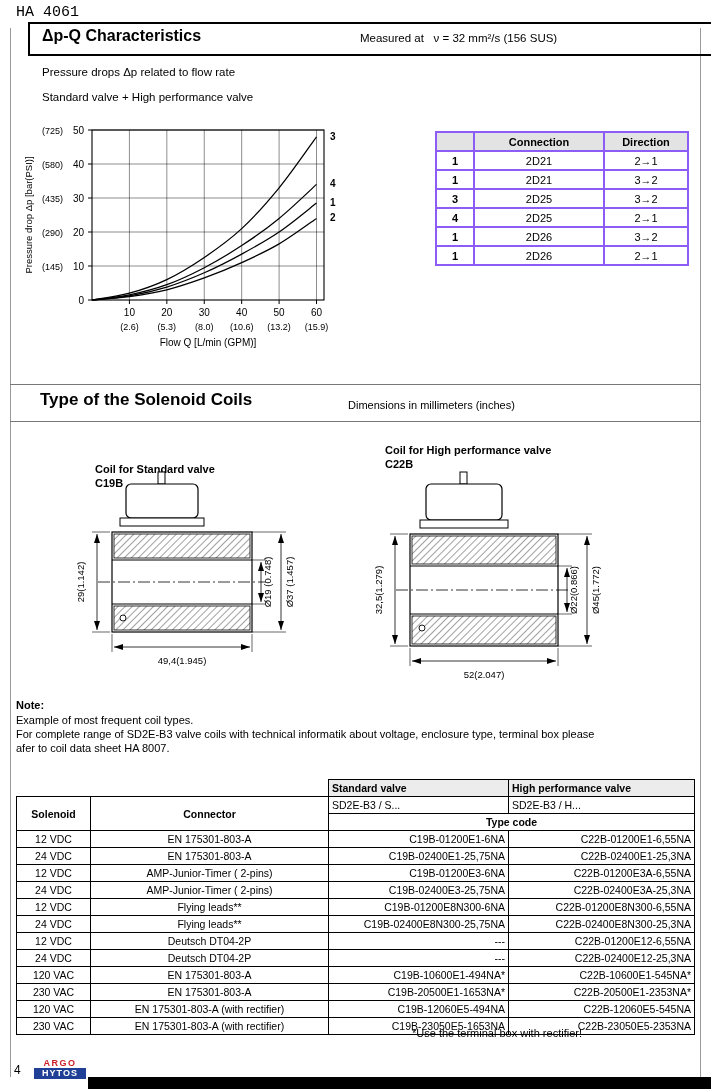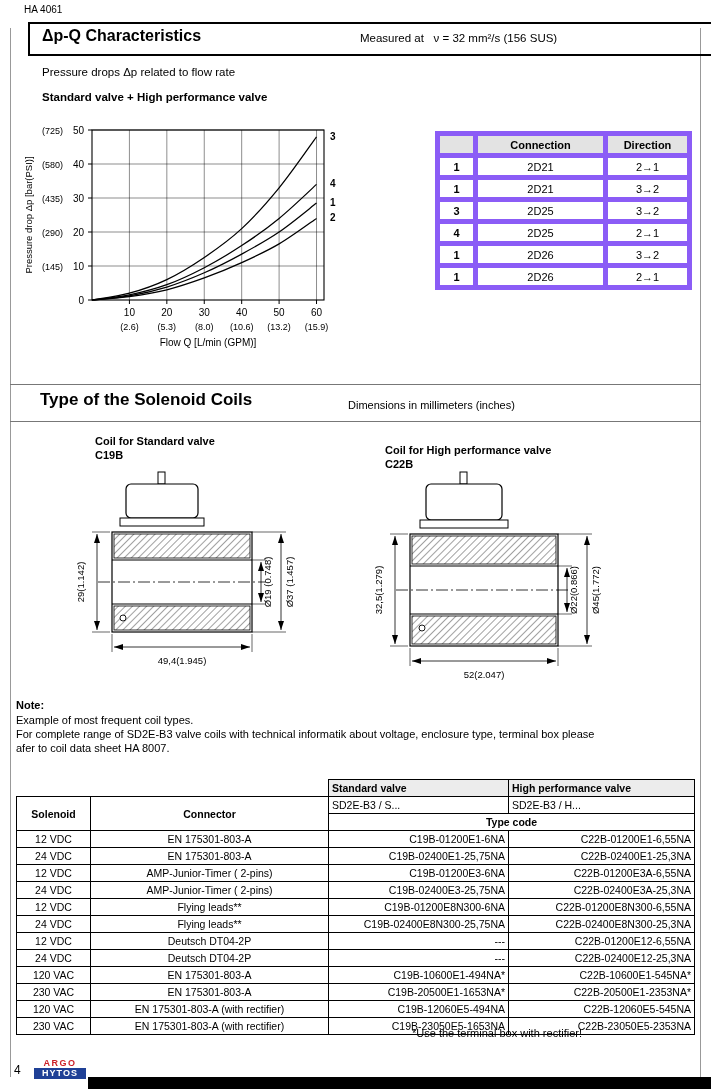--- a/index.html
+++ b/index.html
@@ -1,29 +1,29 @@
 <!DOCTYPE html>
 <html><head>
 <meta charset="utf-8">
 <style>
   html,body{margin:0;padding:0;background:#fff;}
   body{font-family:"Liberation Sans","DejaVu Sans",sans-serif;color:#000;}
   .page{position:relative;width:711px;height:1089px;background:#fff;overflow:hidden;}
   .abs{position:absolute;}
   .frame{background:#999;}
-  .doc-ref{left:24px;top:4px;font-size:10px;}
+  .doc-ref{left:16px;top:4px;font-size:15px;font-family:Liberation Mono, monospace;}
   .title-box{left:28px;top:22px;width:676px;height:30px;border:2px solid #000;padding-left:44px;}
   .title-box h1{position:absolute;left:12px;top:3px;font-size:16px;margin:0;}
   .measured{position:absolute;left:330px;top:8px;font-size:11.5px;}
   .intro{left:42px;top:66px;font-size:11.5px;}
-  .valves{left:42px;top:91px;font-size:11.5px;font-weight:bold;}
+  .valves{left:42px;top:91px;font-size:11.5px;font-weight:normal;}
   svg text{font-family:"Liberation Sans","DejaVu Sans",sans-serif;fill:#000;}
   table{border-collapse:collapse;}
   .conn-table{font-size:11px;}
-  .conn-table th,.conn-table td{border:5px solid #8b5cf6;height:17px;text-align:center;padding:0 4px;}
+  .conn-table th,.conn-table td{border:2px solid #8b5cf6;height:17px;text-align:center;padding:0 4px;}
   .conn-table th{background:#e3e3e3;}
   .conn-table td.num{font-weight:bold;}
   .rule{background:#777;height:1px;}
   .sec2-title{left:40px;top:390px;font-size:17px;font-weight:bold;}
   .sec2-sub{left:348px;top:399px;font-size:11px;}
   .coil-caption{font-size:11px;font-weight:bold;line-height:14px;}
   .note-label{font-weight:bold;font-size:11px;}
   .note-line{font-size:11px;}
   .coil-table{font-size:10.5px;table-layout:fixed;width:678px;}
   .coil-table th,.coil-table td{border:1px solid #000;height:16px;padding:0 3px;white-space:nowrap;overflow:hidden;}
@@ -165,21 +165,21 @@
           <td>2→1</td>
         </tr>
       </tbody>
   </table>
 
   <div class="abs rule" style="left:10px;top:384px;width:691px;"></div>
   <div class="abs sec2-title">Type of the Solenoid Coils</div>
   <div class="abs sec2-sub">Dimensions in millimeters (inches)</div>
   <div class="abs rule" style="left:10px;top:421px;width:691px;"></div>
 
-  <div class="abs coil-caption" style="left:95px;top:434px">
+  <div class="abs coil-caption" style="left:95px;top:462px">
     <div>Coil for Standard valve</div>
     <div>C19B</div>
   </div>
   <div class="abs coil-caption" style="left:385px;top:443px">
     <div>Coil for High performance valve</div>
     <div>C22B</div>
   </div>
 
   <svg class="abs coil-svg" style="left:70px;top:470px" width="235" height="230" viewBox="0 0 235 230">
     <defs>

